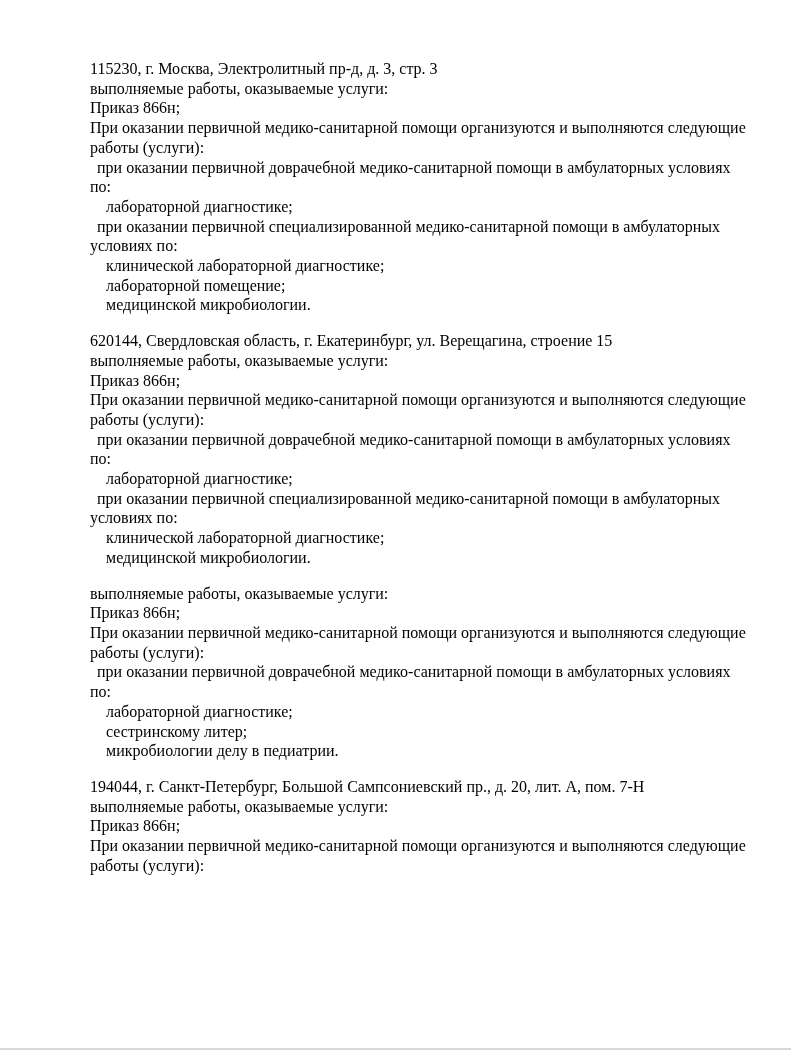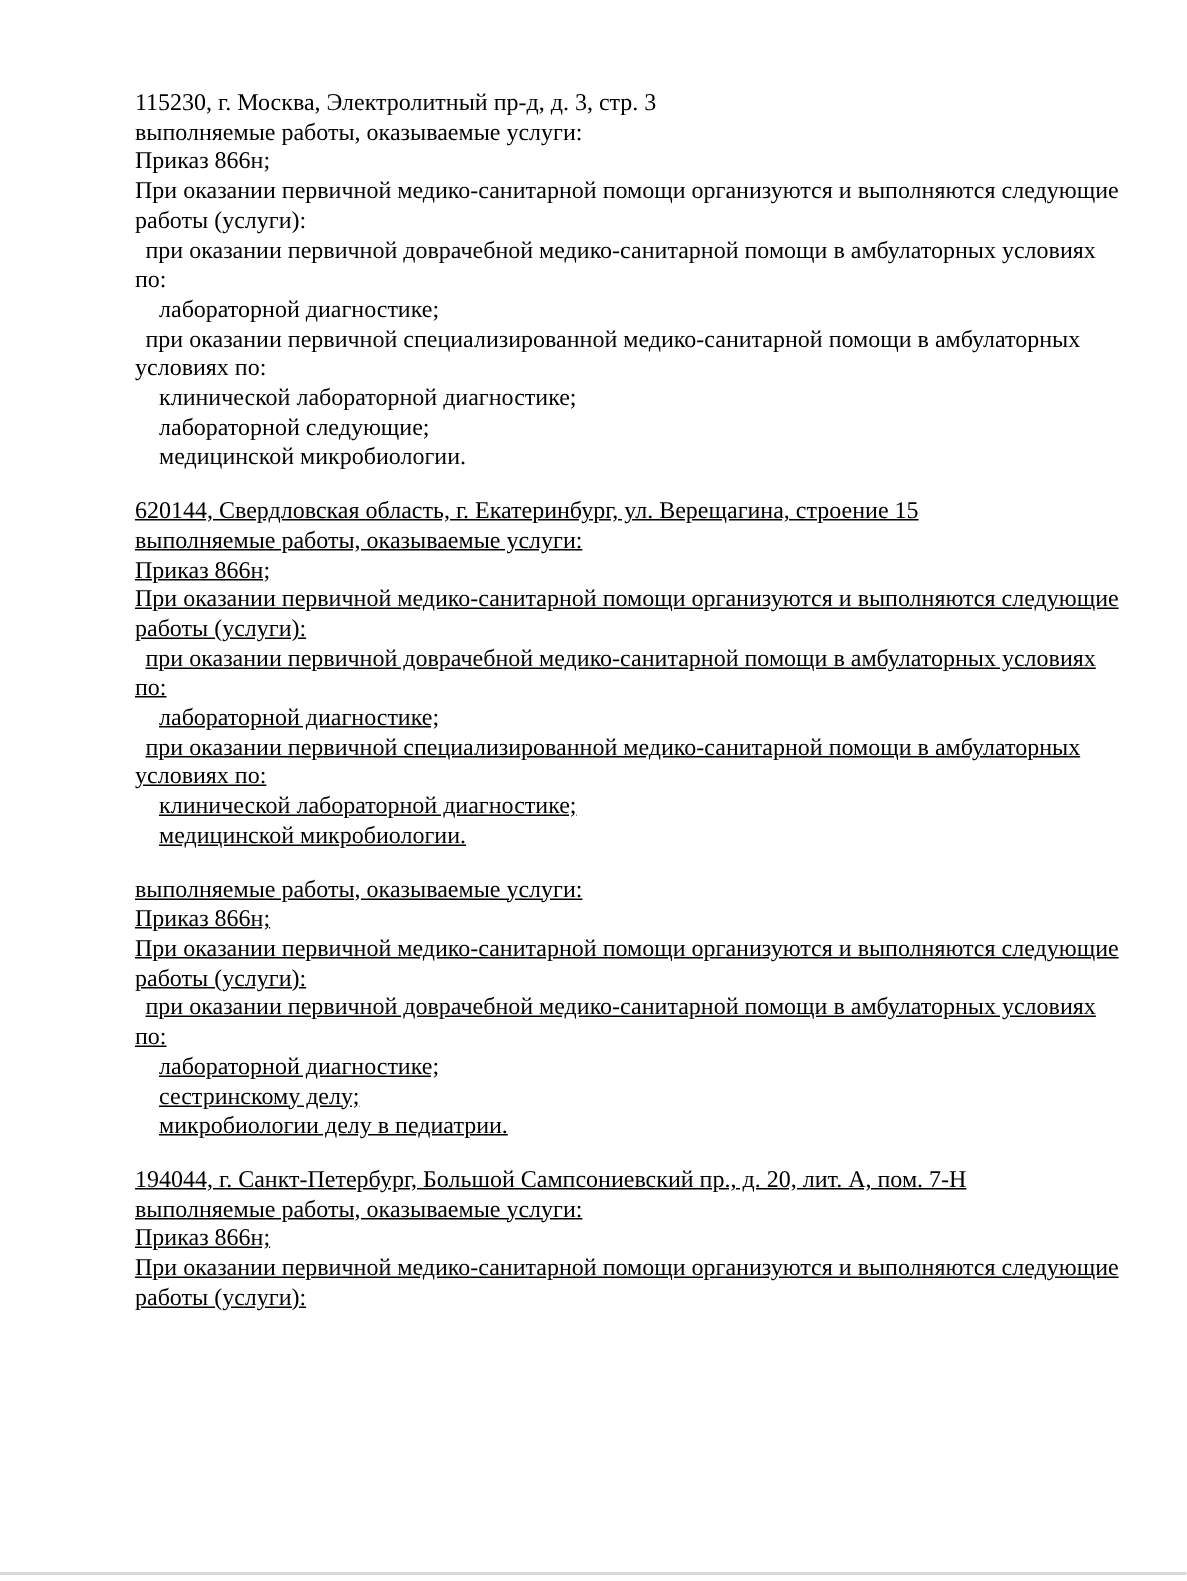--- a/index.html
+++ b/index.html
@@ -18,21 +18,20 @@
     position: absolute;
     top: 59px;
     left: 90px;
     right: 30px;
     color: #000000;
     font-size: 16px;
     line-height: 19.7px;
   }
   .section + .section {
     margin-top: 16px;
-    text-decoration: underline;
   }
   .line {
     white-space: nowrap;
   }
   .indent-0 { padding-left: 0; }
   .indent-1 { padding-left: 7px; }
   .indent-2 { padding-left: 16px; }
   .bottom-divider {
     position: absolute;
     left: 0;
@@ -51,21 +50,21 @@
       <div class="line indent-0">выполняемые работы, оказываемые услуги:</div>
       <div class="line indent-0">Приказ 866н;</div>
       <div class="line indent-0">При оказании первичной медико-санитарной помощи организуются и выполняются следующие</div>
       <div class="line indent-0">работы (услуги):</div>
       <div class="line indent-1">при оказании первичной доврачебной медико-санитарной помощи в амбулаторных условиях</div>
       <div class="line indent-0">по:</div>
       <div class="line indent-2">лабораторной диагностике;</div>
       <div class="line indent-1">при оказании первичной специализированной медико-санитарной помощи в амбулаторных</div>
       <div class="line indent-0">условиях по:</div>
       <div class="line indent-2">клинической лабораторной диагностике;</div>
-      <div class="line indent-2">лабораторной следующие;</div>
+      <div class="line indent-2">лабораторной помещение;</div>
       <div class="line indent-2">медицинской микробиологии.</div>
     </div>
     <div class="section">
       <div class="line indent-0">620144, Свердловская область, г. Екатеринбург, ул. Верещагина, строение 15</div>
       <div class="line indent-0">выполняемые работы, оказываемые услуги:</div>
       <div class="line indent-0">Приказ 866н;</div>
       <div class="line indent-0">При оказании первичной медико-санитарной помощи организуются и выполняются следующие</div>
       <div class="line indent-0">работы (услуги):</div>
       <div class="line indent-1">при оказании первичной доврачебной медико-санитарной помощи в амбулаторных условиях</div>
       <div class="line indent-0">по:</div>
@@ -76,21 +75,21 @@
       <div class="line indent-2">медицинской микробиологии.</div>
     </div>
     <div class="section">
       <div class="line indent-0">выполняемые работы, оказываемые услуги:</div>
       <div class="line indent-0">Приказ 866н;</div>
       <div class="line indent-0">При оказании первичной медико-санитарной помощи организуются и выполняются следующие</div>
       <div class="line indent-0">работы (услуги):</div>
       <div class="line indent-1">при оказании первичной доврачебной медико-санитарной помощи в амбулаторных условиях</div>
       <div class="line indent-0">по:</div>
       <div class="line indent-2">лабораторной диагностике;</div>
-      <div class="line indent-2">сестринскому делу;</div>
+      <div class="line indent-2">сестринскому литер;</div>
       <div class="line indent-2">микробиологии делу в педиатрии.</div>
     </div>
     <div class="section">
       <div class="line indent-0">194044, г. Санкт-Петербург, Большой Сампсониевский пр., д. 20, лит. А, пом. 7-Н</div>
       <div class="line indent-0">выполняемые работы, оказываемые услуги:</div>
       <div class="line indent-0">Приказ 866н;</div>
       <div class="line indent-0">При оказании первичной медико-санитарной помощи организуются и выполняются следующие</div>
       <div class="line indent-0">работы (услуги):</div>
     </div>
   </div>

